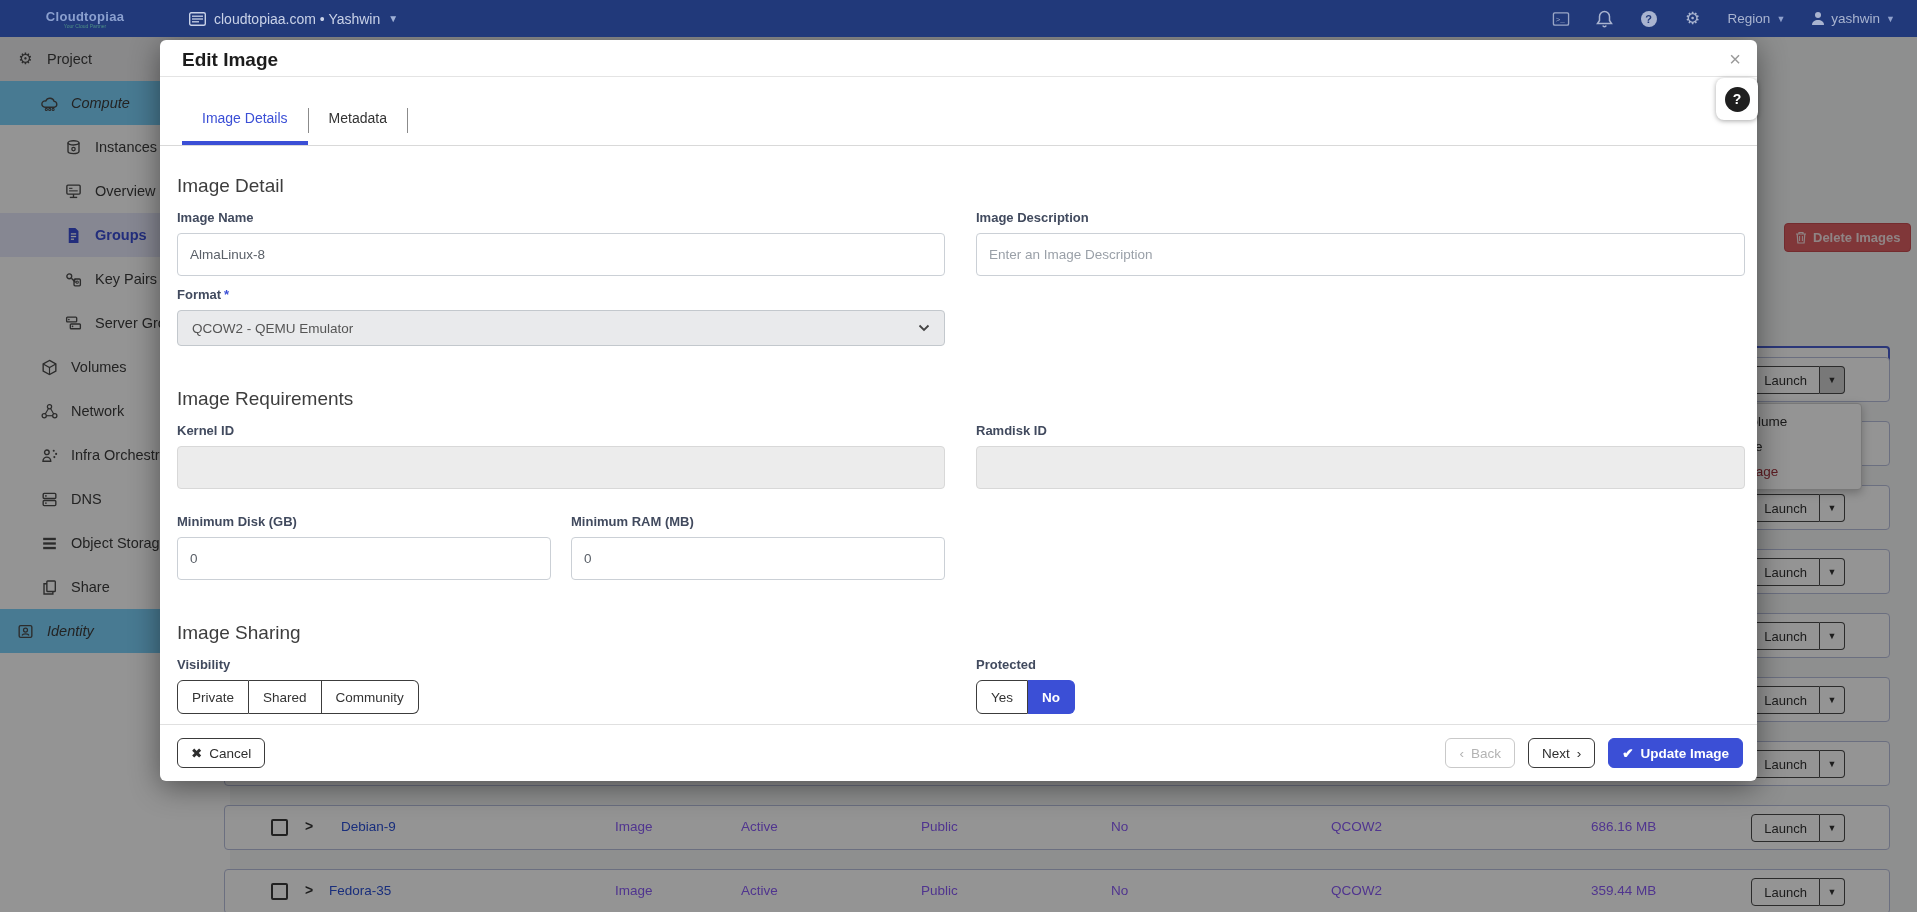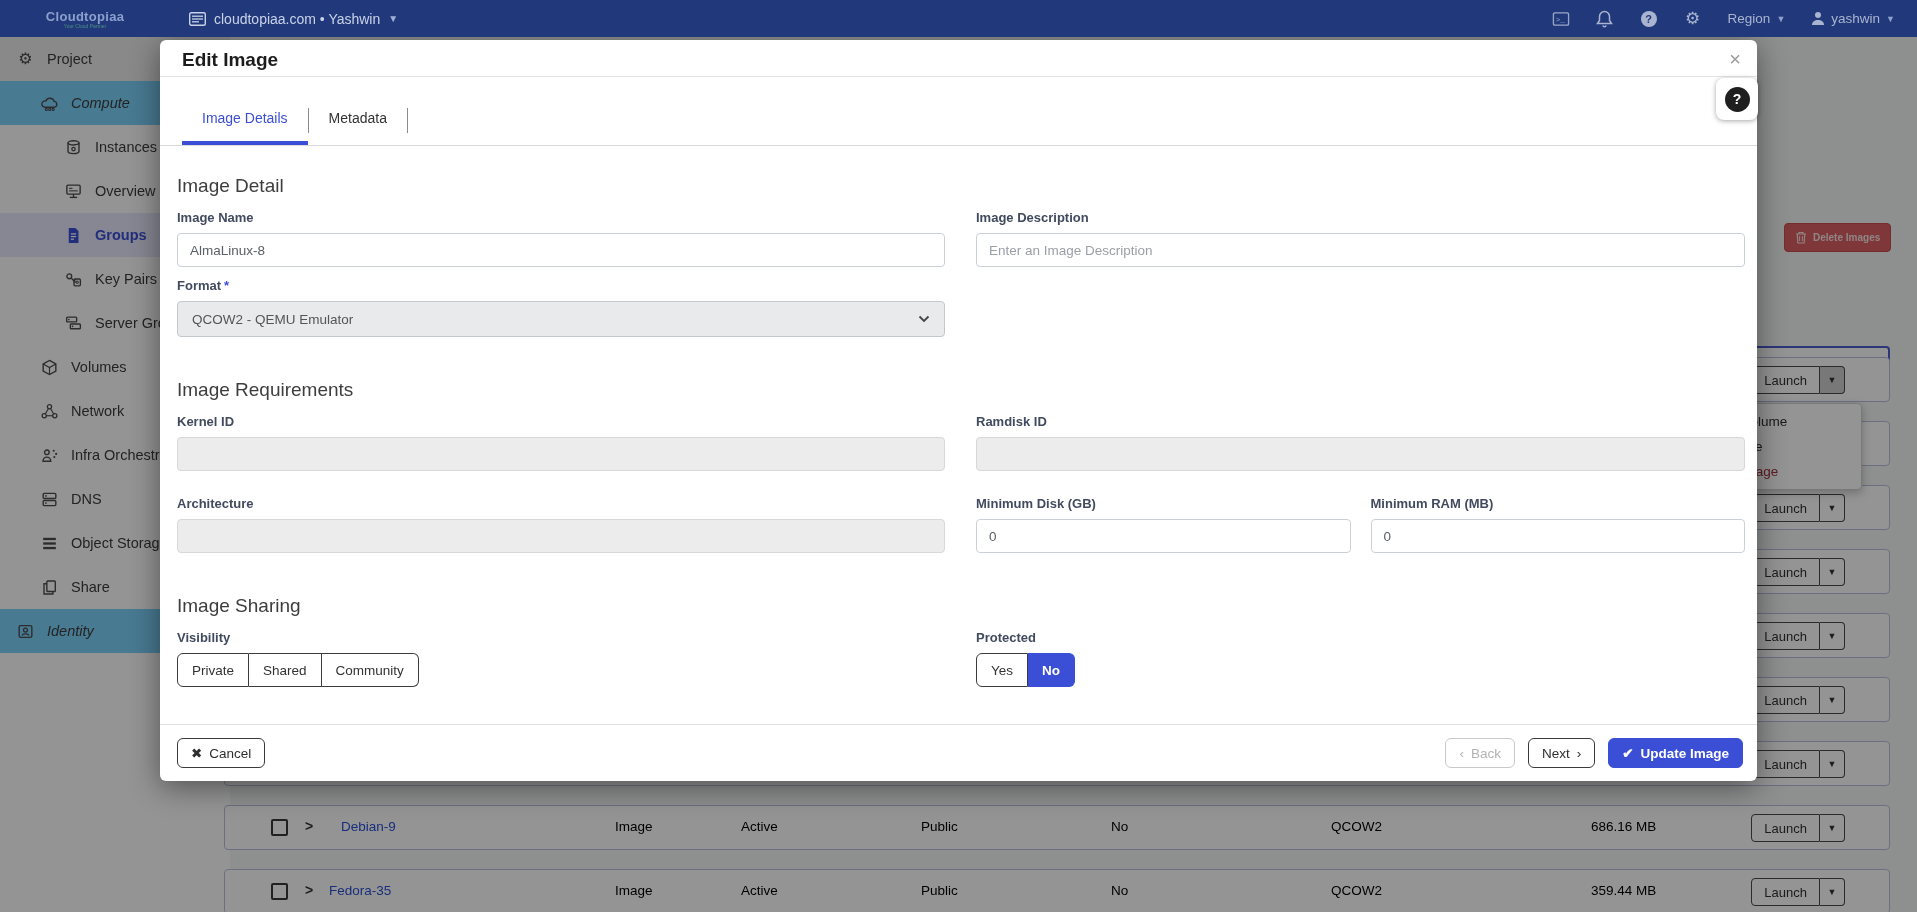--- a/index.html
+++ b/index.html
@@ -23,34 +23,34 @@
 
   
   .sidebar { position:absolute; left:0; top:37px; width:230px; bottom:0; background:#fff; z-index:1;}
   .side-item { height:44px; display:flex; align-items:center; gap:12px; font-size:14.5px; color:#3d3d3d; cursor:pointer;}
   .side-item .si { width:19px; height:19px; flex:0 0 19px; display:inline-flex; align-items:center; justify-content:center;}
   .lv0 { padding-left:16px; } .lv1 { padding-left:40px; } .lv2 { padding-left:64px; }
   .side-item.shade0 { background:#ececee; }
   .side-item.shade1 { background:#7dd3fc;font-style:italic; }
   .side-item.active { background:#e7e9fb; color:#3b4fd6; font-weight:bold;}
   .glyph { font-size:16px; color:#4c4c4c; line-height:1;}
-  .btn { display:inline-flex; align-items:center; gap:6px; border-radius:4px; font-size:10px;
+  .btn { display:inline-flex; align-items:center; gap:6px; border-radius:4px; font-size:13px;
     border:1px solid #4a4a4a; background:#fff; color:#333; padding:0 10px; height:29px; cursor:pointer;}
   .btn-danger { position:absolute; left:1784px; top:186px; background:#dc5f63; border-color:#c94c52; color:#f7e3e4; font-weight:bold;}
   .search-bar { position:absolute; left:270px; top:309px; width:1620px; height:37px;
     background:#fff; border:2px solid #4a5fd0; border-radius:4px;}
   .trow { position:absolute; left:224px; width:1666px; height:45px; background:#fff;
     border:1px solid #b9c0dd; border-radius:4px;}
   .launch-grp { position:absolute; right:44px; top:8px; display:flex; height:28px;}
   .launch-main { border:1px solid #4a4a4a; border-radius:4px 0 0 4px; background:#fff;
     font-size:13px; color:#333; padding:0 12px; display:flex; align-items:center; cursor:pointer;}
   .launch-caret { border:1px solid #4a4a4a; border-left:none; border-radius:0 4px 4px 0; width:25px;
     background:#fff; font-size:9px; color:#333; display:flex; align-items:center; justify-content:center; cursor:pointer;}
   .launch-caret.pressed { background:#cfcfcf; }
-  .cell { position:absolute; top:13px; font-size:13.5px; color:#000000; white-space:nowrap;}
+  .cell { position:absolute; top:13px; font-size:13.5px; color:#8b5cf6; white-space:nowrap;}
   .row-check { position:absolute; left:46px; top:13px; width:17px; height:17px;
     border:2px solid #3a3a3a; border-radius:2px; background:#fff; cursor:pointer;}
   .row-chevron { position:absolute; left:80px; top:12px; font-size:14px; font-weight:bold; color:#333; cursor:pointer;}
   .row-link { color:#2b50d6; cursor:pointer;}
   .ctx-menu { position:absolute; left:1680px; top:403px; width:182px; background:#fff;
     border:1px solid #cfcfcf; border-radius:4px; box-shadow:0 3px 10px rgba(0,0,0,.25); padding:5px 0; z-index:5;}
   .ctx-item { height:25px; line-height:25px; padding:0 17px; font-size:13.5px; color:#2f2f2f; cursor:pointer;}
   .ctx-item.danger { color:#a3323d; }
 
   
@@ -67,21 +67,21 @@
     display:flex; align-items:stretch; height:48px;}
   .tab { padding:12px 20px 0; font-size:14px; color:#333; cursor:pointer; border-bottom:4px solid transparent;}
   .tab.active { color:#3b4fd6; border-bottom-color:#3b4fd6;}
   .tab-sep { width:1px; background:#8b8b8b; margin:10px 0 12px;}
   .modal-body { padding:0 12px 0 17px;}
   .sec-h { font-size:19px; color:#3d3d3d; margin:29px 0 13px; font-weight:normal;}
   .grid2 { display:grid; grid-template-columns:768px 769px; column-gap:31px;}
   .grid2b { display:grid; grid-template-columns:1fr 1fr; column-gap:20px;}
   .f-label { font-size:13px; font-weight:bold; color:#414a5e; margin-bottom:8px; display:block;}
   .req { color:#3b4fd6; font-weight:bold; margin-left:3px;}
-  .f-input { width:100%; height:34px; border:1px solid #cbd0d6; border-radius:4px; padding:0 12px;
+  .f-input { width:100%; height:43px; border:1px solid #cbd0d6; border-radius:4px; padding:0 12px;
     font-size:13.5px; color:#5a6068; background:#fff; font-family:"Liberation Sans",sans-serif; outline:none;}
   .f-input::placeholder { color:#9aa0a8; }
   .f-input:disabled, .f-input.disabled { background:#ececec; border-color:#d8d8d8;}
   .f-select { width:100%; height:36px; background:#e9eaec; border:1px solid #c3c8cd; border-radius:4px;
     display:flex; align-items:center; justify-content:space-between; padding:0 14px; font-size:13.5px; color:#555; cursor:pointer;}
   .seg-group { display:inline-flex;}
   .seg { height:34px; padding:0 14px; display:flex; align-items:center; font-size:13.5px; color:#333;
     background:#fff; border:1px solid #3c3c3c; border-left-width:0; cursor:pointer;}
   .seg:first-child { border-left-width:1px; border-radius:6px 0 0 6px;}
   .seg:last-child { border-radius:0 6px 6px 0;}
@@ -436,24 +436,20 @@
       <div>
         <label class="f-label">Kernel ID</label>
         <input class="f-input disabled" disabled="" style="">
       </div>
       <div>
         <label class="f-label">Ramdisk ID</label>
         <input class="f-input disabled" disabled="" style="">
       </div>
     </div>
     <div class="grid2" style="margin-top:25px;">
-      <div>
-        <label class="f-label">Architecture</label>
-        <input class="f-input disabled" disabled="" style="">
-      </div>
       <div class="grid2b">
         <div>
           <label class="f-label">Minimum Disk (GB)</label>
           <input class="f-input" value="0" style="">
         </div>
         <div>
           <label class="f-label">Minimum RAM (MB)</label>
           <input class="f-input" value="0" style="">
         </div>
       </div>

